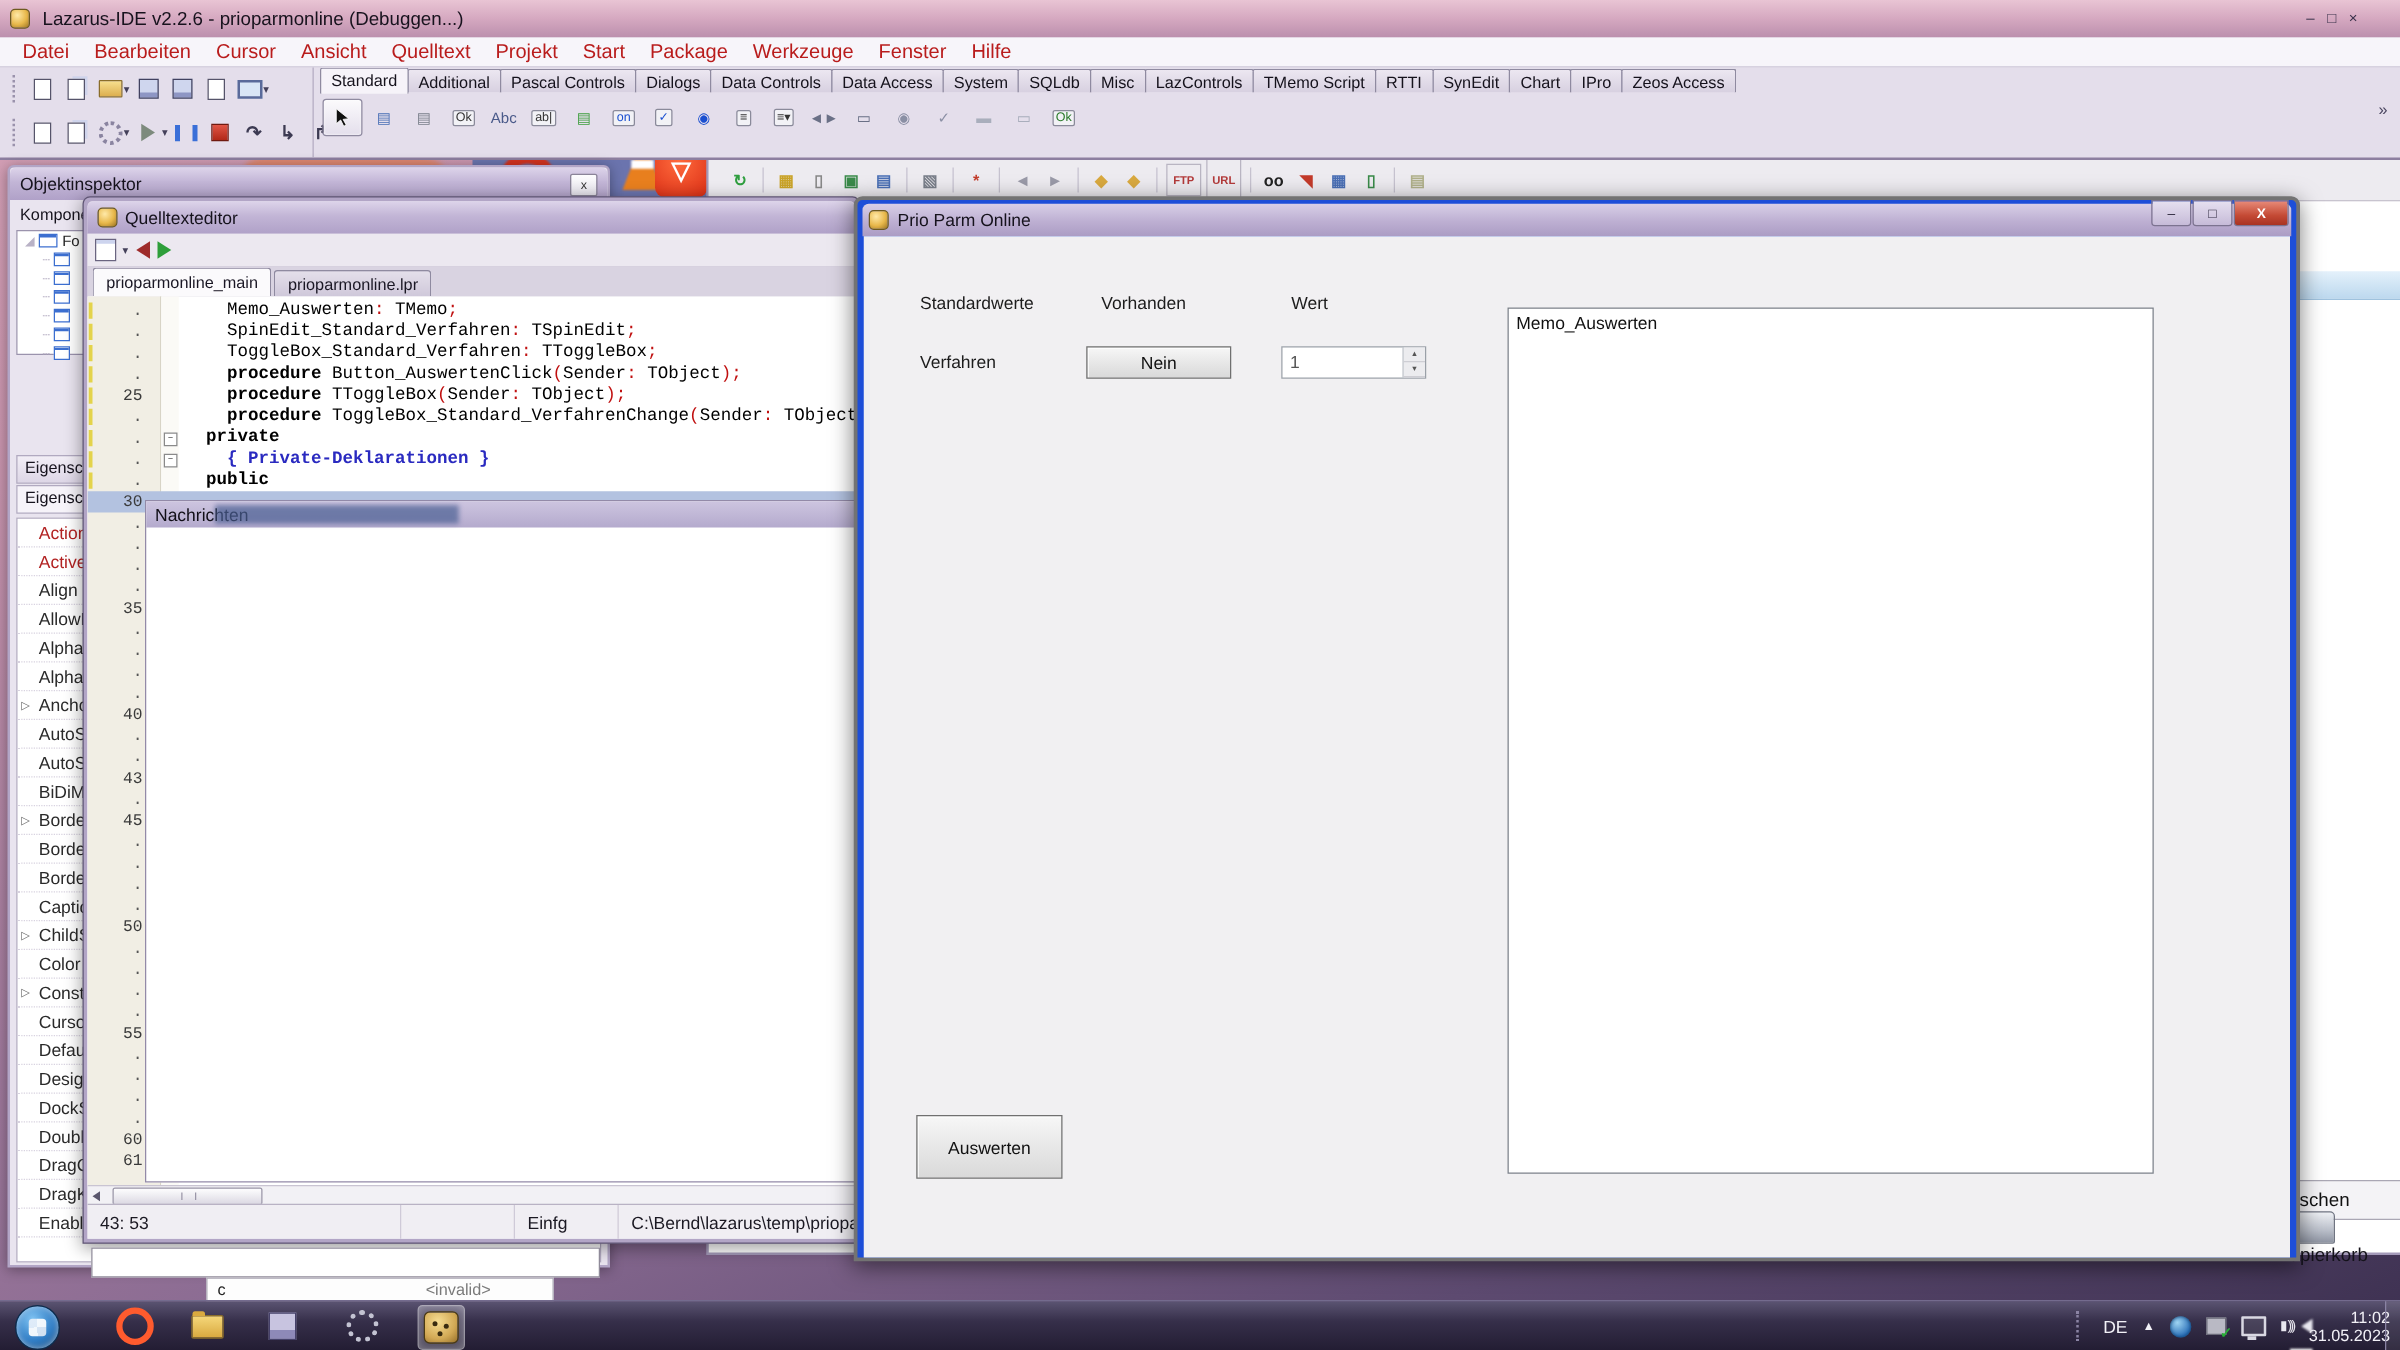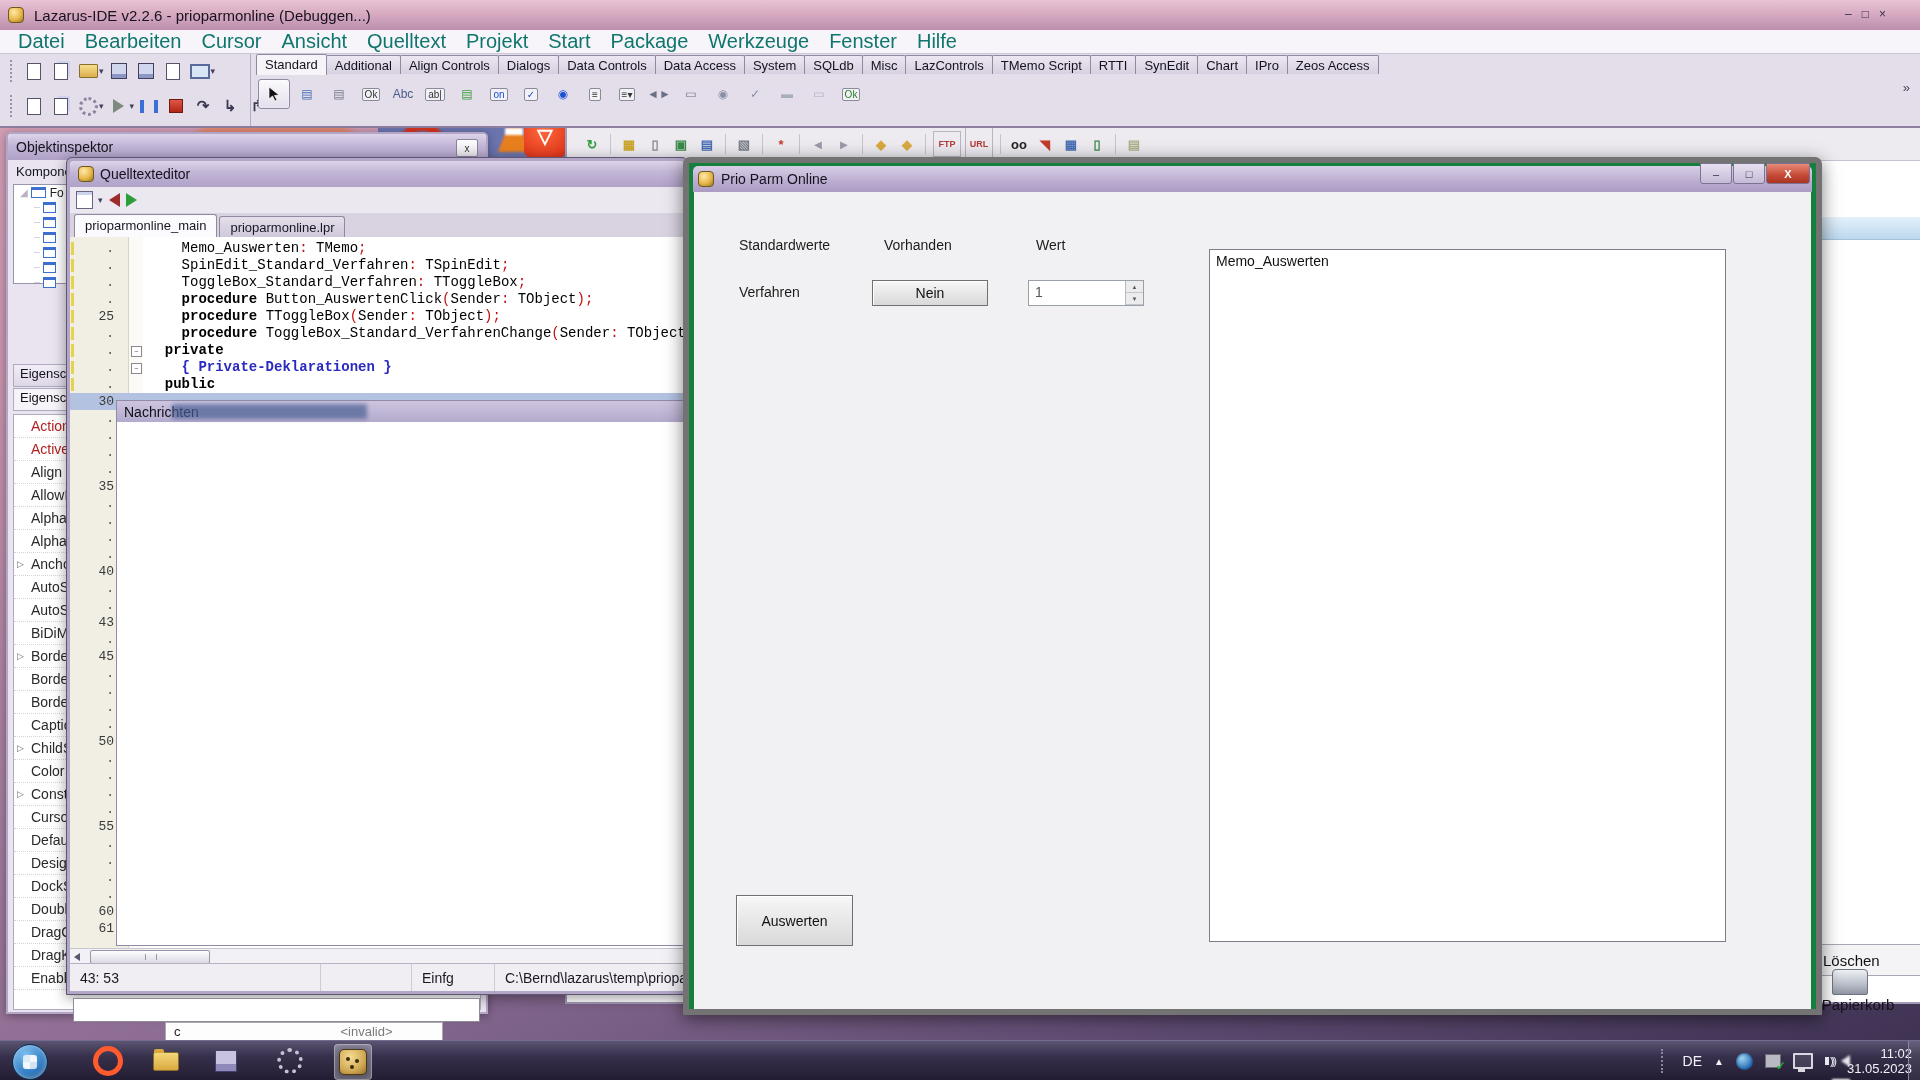--- a/index.html
+++ b/index.html
@@ -19,21 +19,21 @@
     box-shadow:inset 1px 1px 0 #ffffff;font-size:14px;color:#111;}
   
   #ide-top{position:absolute;left:0;top:0;width:1920px;height:126px;
     border-bottom:2px solid #8d7fa0;background:#e4deeb;}
   #ide-titlebar{position:absolute;left:0;top:0;width:100%;height:30px;
     background:linear-gradient(#e9c4d4,#d5a8c0 50%,#bb8fad);display:flex;align-items:center;}
   #ide-title{font-size:15px;color:#17121d;margin-left:10px;}
   #ide-caption{position:absolute;right:34px;top:7px;display:flex;gap:10px;color:#39324a;font-size:12px;}
   #menubar{position:absolute;left:0;top:30px;width:100%;height:23px;background:#f7f5fa;
     border-bottom:1px solid #cdc6d8;display:flex;align-items:center;padding-left:8px;}
-  .menu-item{font-size:20px;color:#0f766e;padding:0 10px;}
+  .menu-item{font-size:16px;color:#b91c1c;padding:0 10px;}
   
   #dock{position:absolute;left:0;top:54px;width:250px;height:72px;border-right:1px solid #b3abc2;}
   .tbrow{position:absolute;left:10px;display:flex;align-items:center;gap:3px;}
   .grip{width:3px;height:22px;border-left:2px dotted #9a92ac;margin-right:4px;}
   .tbtn{width:24px;height:24px;display:flex;align-items:center;justify-content:center;border-radius:3px;}
   .dd{font-size:9px;color:#44405a;margin-left:-1px;}
   .pg{width:12px;height:15px;background:#fff;border:1px solid #55536a;}
   .pg2{width:12px;height:15px;background:#fff;border:1px solid #55536a;box-shadow:3px -3px 0 -1px #cfd4ec;}
   .fd{width:17px;height:12px;background:linear-gradient(#f7df8e,#dcae4e);border:1px solid #8a6d2a;border-radius:1px;}
   .fl{width:14px;height:14px;background:#cfd6ee;border:1px solid #41415f;box-shadow:inset 0 -4px 0 #8e96c4;}
@@ -130,22 +130,22 @@
   #msg{position:absolute;left:116px;top:400px;width:567px;height:544px;border:1px solid #938aa8;background:#fff;}
   #msg-head{position:absolute;left:0;top:0;width:100%;height:21px;
     background:linear-gradient(#cdc5e0,#b4aacd);display:flex;align-items:center;font-size:14px;color:#100e16;padding-left:7px;}
   #msg-smudge{position:absolute;left:55px;top:3px;width:195px;height:15px;background:#4a5f93;filter:blur(2px);opacity:.7;}
   
   #strip1{position:absolute;left:73px;top:998px;width:405px;height:22px;background:#fff;border:1px solid #8f8a99;}
   #strip2{position:absolute;left:165px;top:1022px;width:276px;height:17px;background:#fdfdfd;border:1px solid #a9a5b2;
     display:flex;align-items:center;font-size:13px;color:#222;}
   #strip2 .inv{color:#7a7a7a;margin-left:160px;}
   
-  #dlg{position:absolute;left:683px;top:157px;width:1127px;height:846px;background:#15803d;
-    border:6px solid #737373;border-radius:7px 7px 0 0;box-shadow:0 4px 18px rgba(0,0,0,.5);}
+  #dlg{position:absolute;left:683px;top:157px;width:1127px;height:846px;background:#1d4ed8;
+    border:3px solid #737373;border-radius:7px 7px 0 0;box-shadow:0 4px 18px rgba(0,0,0,.5);padding-left:24px;}
   #dlg-title{position:absolute;left:4px;top:3px;right:4px;height:26px;display:flex;align-items:center;gap:7px;
     background:linear-gradient(#d8cfe7,#bdafd2 55%,#ab9cc4);border-radius:5px 5px 0 0;font-size:14px;color:#15121c;padding-left:5px;}
   .capbtns{position:absolute;right:6px;top:0px;display:flex;}
   .cb{width:30px;height:19px;border:1px solid #7c7390;border-radius:0 0 3px 3px;margin-left:1px;
     background:linear-gradient(#e6e0f0,#c6bbd8);display:flex;align-items:center;justify-content:center;font-size:11px;color:#2e2a3e;}
   .cb.close{width:42px;background:linear-gradient(#e88a78,#c44a35 60%,#a93322);color:#fff;font-weight:bold;}
   #dlg-client{position:absolute;left:5px;top:29px;right:5px;bottom:0;background:#f1f0f2;}
   .dlabel{position:absolute;font-size:14px;color:#1c1c1c;}
   #spin{position:absolute;left:334px;top:88px;width:114px;height:24px;border:1px solid #9aa0a8;background:#fff;}
   #spin-val{position:absolute;left:6px;top:3px;font-size:14px;color:#555;}
@@ -354,21 +354,21 @@
         <span style="display: flex; align-items: center;">
           <span class="tbtn">
             <span class="stepg">↱</span>
           </span>
         </span>
       </div>
   </div>
   <div id="ptabs">
       <span class="ptab active">Standard</span>
       <span class="ptab">Additional</span>
-      <span class="ptab">Align Controls</span>
+      <span class="ptab">Pascal Controls</span>
       <span class="ptab">Dialogs</span>
       <span class="ptab">Data Controls</span>
       <span class="ptab">Data Access</span>
       <span class="ptab">System</span>
       <span class="ptab">SQLdb</span>
       <span class="ptab">Misc</span>
       <span class="ptab">LazControls</span>
       <span class="ptab">TMemo Script</span>
       <span class="ptab">RTTI</span>
       <span class="ptab">SynEdit</span>

